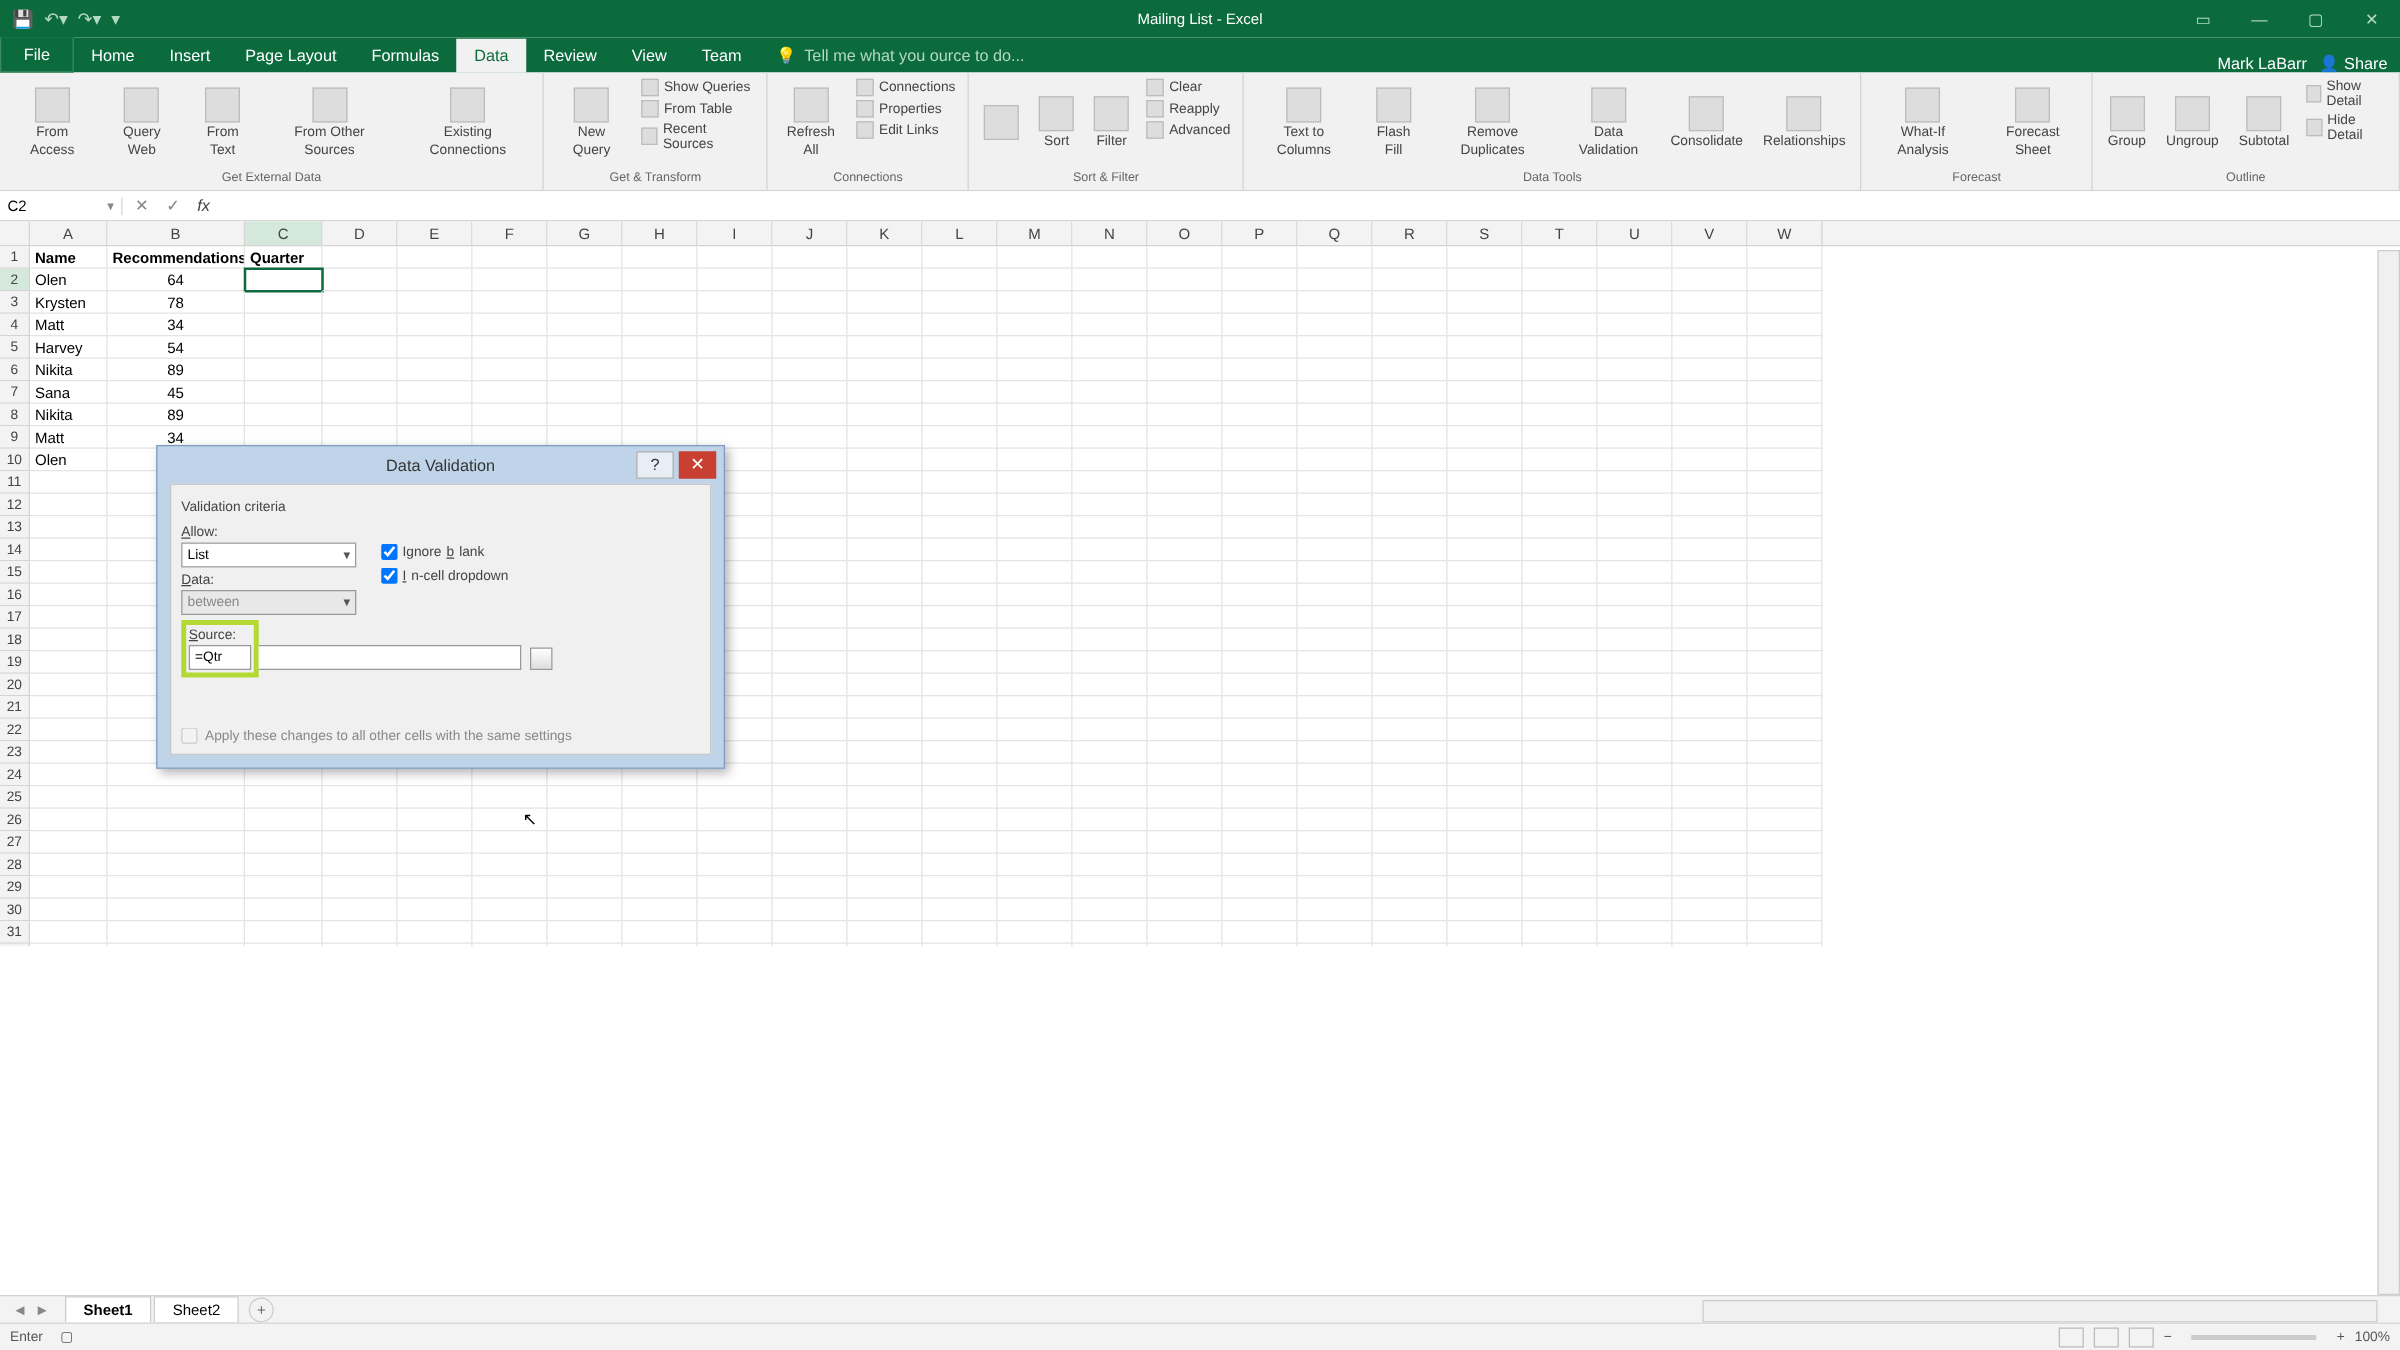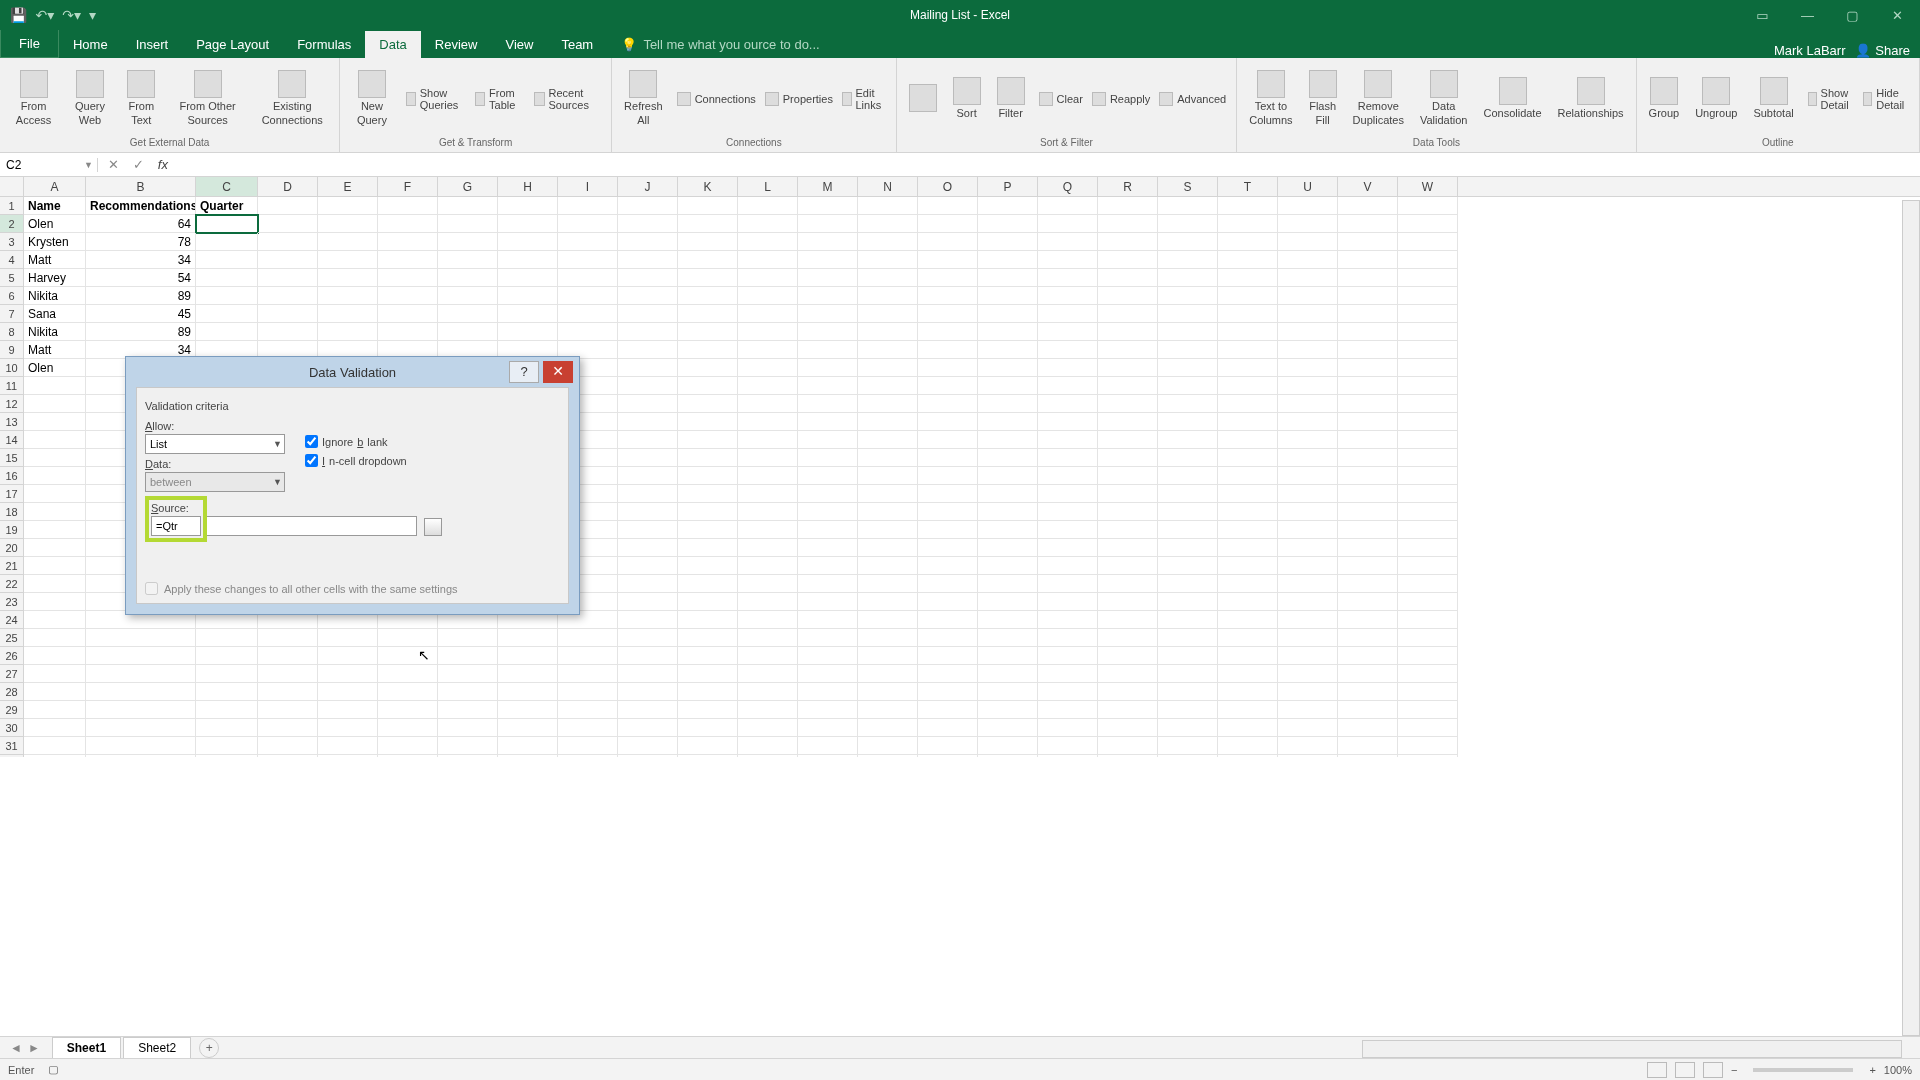--- a/index.html
+++ b/index.html
@@ -22,42 +22,42 @@
 .ribbon-tabs .right { margin-left: auto; display: flex; align-items: center; padding-right: 10px; gap: 10px; }
 .ribbon-tabs .right span { color: #fff; font-size: 13px; }
 
 
 .ribbon { height: 95px; background: #f1f1f1; border-bottom: 1px solid #d4d4d4; display: flex; }
 .ribbon-group { border-right: 1px solid #d4d4d4; padding: 4px 6px 2px; display: flex; flex-direction: column; }
 .ribbon-group .buttons { display: flex; gap: 4px; flex: 1; }
 .ribbon-group .label { text-align: center; font-size: 10px; color: #666; padding: 2px 0; }
 .big-btn { display: flex; flex-direction: column; align-items: center; justify-content: center; padding: 2px 6px; font-size: 11px; color: #444; text-align: center; line-height: 1.2; }
 .big-btn .icon { width: 28px; height: 28px; background: #ddd; margin-bottom: 2px; border: 1px solid #bbb; }
-.small-btns { display: flex; flex-direction: row; gap: 1px; }
+.small-btns { display: flex; flex-direction: column; gap: 1px; }
 .small-btn { display: flex; align-items: center; gap: 4px; font-size: 11px; color: #444; padding: 1px 4px; }
 .small-btn .icon { width: 14px; height: 14px; background: #ddd; border: 1px solid #bbb; }
 
 
 .formula-row { height: 24px; border-bottom: 1px solid #d4d4d4; display: flex; align-items: center; background: #fff; }
 .name-box { width: 98px; border-right: 1px solid #d4d4d4; padding: 0 6px; font-size: 12px; display: flex; align-items: center; position: relative; }
 .name-box .dd { position: absolute; right: 4px; font-size: 9px; color: #888; }
 .fx-controls { display: flex; align-items: center; gap: 14px; padding: 0 10px; color: #888; font-size: 13px; }
 .fx-controls .fx { font-style: italic; color: #444; }
 
 
 .grid-wrap { position: relative; height: 580px; overflow: hidden; }
 .col-headers { display: flex; height: 20px; background: #f3f3f3; border-bottom: 1px solid #d4d4d4; }
 .corner { width: 24px; border-right: 1px solid #d4d4d4; background: #f3f3f3; }
 .col-h { border-right: 1px solid #d4d4d4; text-align: center; font-size: 12px; color: #444; line-height: 20px; background: #f3f3f3; }
 .rows { position: relative; }
 .row { display: flex; height: 18px; }
 .row-h { width: 24px; border-right: 1px solid #d4d4d4; border-bottom: 1px solid #d4d4d4; background: #f3f3f3; text-align: center; font-size: 11px; color: #444; line-height: 18px; }
 .cell { border-right: 1px solid #e4e4e4; border-bottom: 1px solid #e4e4e4; font-size: 12px; padding: 0 4px; line-height: 18px; overflow: hidden; white-space: nowrap; }
 .cell.bold { font-weight: 600; }
-.cell.center { text-align: right; }
+.cell.center { text-align: center; }
 .cell.selected { outline: 2px solid #0c6b3d; outline-offset: -1px; }
 .col-h.active { background: #d4e8dc; }
 .row-h.active { background: #d4e8dc; }
 
 
 .dialog { position: absolute; left: 125px; top: 356px; width: 455px; background: #bfd4e8; border: 1px solid #7a9cbf; box-shadow: 3px 3px 8px rgba(0,0,0,0.3); }
 .dialog-titlebar { height: 30px; display: flex; align-items: center; justify-content: center; position: relative; font-size: 13px; color: #333; }
 .dialog-titlebar .help { position: absolute; right: 40px; width: 30px; height: 22px; background: #e8eef5; border: 1px solid #aaa; text-align: center; font-size: 13px; line-height: 20px; }
 .dialog-titlebar .close { position: absolute; right: 6px; width: 30px; height: 22px; background: #c84031; color: #fff; text-align: center; font-size: 14px; line-height: 20px; }
 .dialog-body { background: #f0f0f0; margin: 0 10px 10px; border: 1px solid #c8c8c8; padding: 8px; }
@@ -267,20 +267,33 @@
           <div class="icon"></div>
           <span>Relationships</span>
         </div>
     </div>
     <div class="label">Data Tools</div>
   </div>
   <div class="ribbon-group">
     <div class="buttons">
       <div class="big-btn">
           <div class="icon"></div>
+          <span>What-If Analysis</span>
+        </div>
+      <div class="big-btn">
+          <div class="icon"></div>
+          <span>Forecast Sheet</span>
+        </div>
+    </div>
+    <div class="label">Forecast</div>
+  </div>
+  <div class="ribbon-group">
+    <div class="buttons">
+      <div class="big-btn">
+          <div class="icon"></div>
           <span>Group</span>
         </div>
       <div class="big-btn">
           <div class="icon"></div>
           <span>Ungroup</span>
         </div>
       <div class="big-btn">
           <div class="icon"></div>
           <span>Subtotal</span>
         </div>

